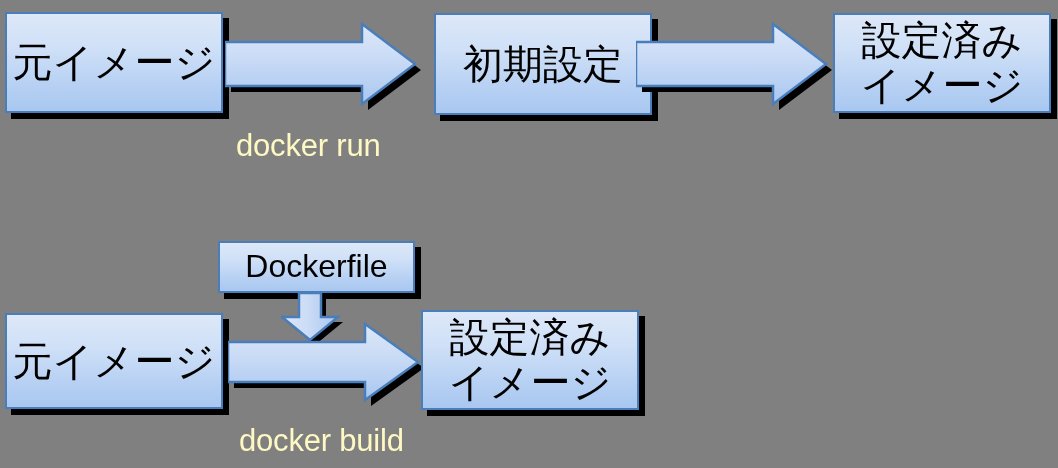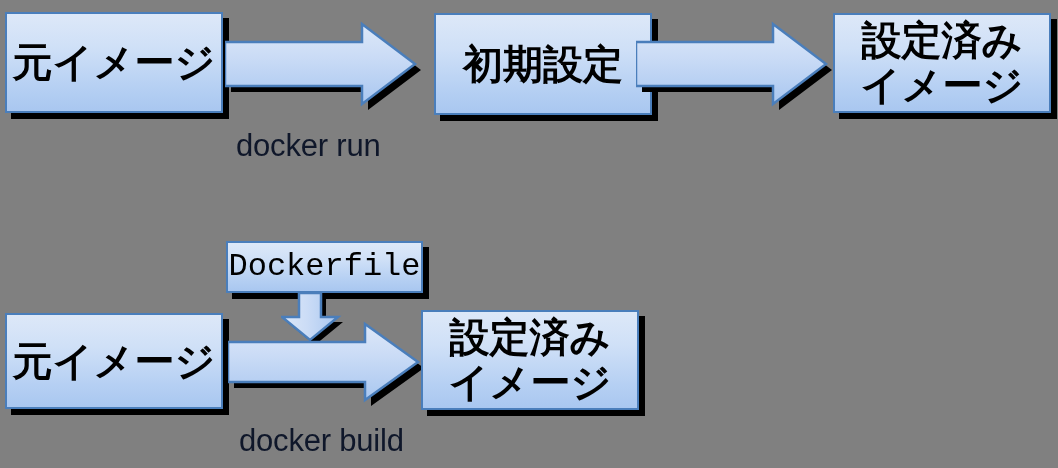--- a/index.html
+++ b/index.html
@@ -36,28 +36,27 @@
     color: #000000;
     text-align: center;
     line-height: 1.12;
     white-space: pre-line;
     letter-spacing: 0px;
   }
 
   .box-jp {
     font-family: "DejaVu Sans", "Liberation Sans", sans-serif;
     font-size: 40px;
-    font-weight: 700;
+    font-weight: 400;
   }
 
   .box-latin {
-    font-family: Liberation Mono, monospace;
+    font-family: Liberation Sans, sans-serif;
     font-size: 32px;
     font-weight: 400;
-    margin-left: 8px;
   }
 
   
   #box-src-top    { left: 5px;   top: 12px;  width: 218px; height: 101px; }
   #box-init       { left: 421px; top: 13px;  width: 218px; height: 102px; margin-left: 13px; }
   #box-cfg-top    { left: 833px; top: 13px;  width: 218px; height: 100px; }
   #box-dockerfile { left: 218px; top: 241px; width: 197px; height: 52px; }
   #box-src-bottom { left: 5px;   top: 313px; width: 218px; height: 96px; }
   #box-cfg-bottom { left: 421px; top: 310px; width: 218px; height: 100px; }
 
@@ -66,21 +65,21 @@
     position: absolute;
   }
   #arrow-run    { left: 225px; top: 14px;  width: 200px; height: 100px; }
   #arrow-commit { left: 636px; top: 14px;  width: 200px; height: 100px; }
   #arrow-build  { left: 228px; top: 316px; width: 200px; height: 92px; }
   #arrow-down   { left: 281px; top: 293px; width: 68px;  height: 52px; }
 
   
   .caption {
     position: absolute;
-    color: #0f172a;
+    color: #fef9c3;
     font-family: "Liberation Sans", "DejaVu Sans", sans-serif;
     font-size: 31px;
     font-weight: 400;
     white-space: nowrap;
     letter-spacing: -0.2px;
   }
   #cap-run    { left: 236px; top: 128px; }
   #cap-commit { left: 622px; top: 128px; }
   #cap-build  { left: 227px; top: 423px; margin-left: 12px; }
 </style>

